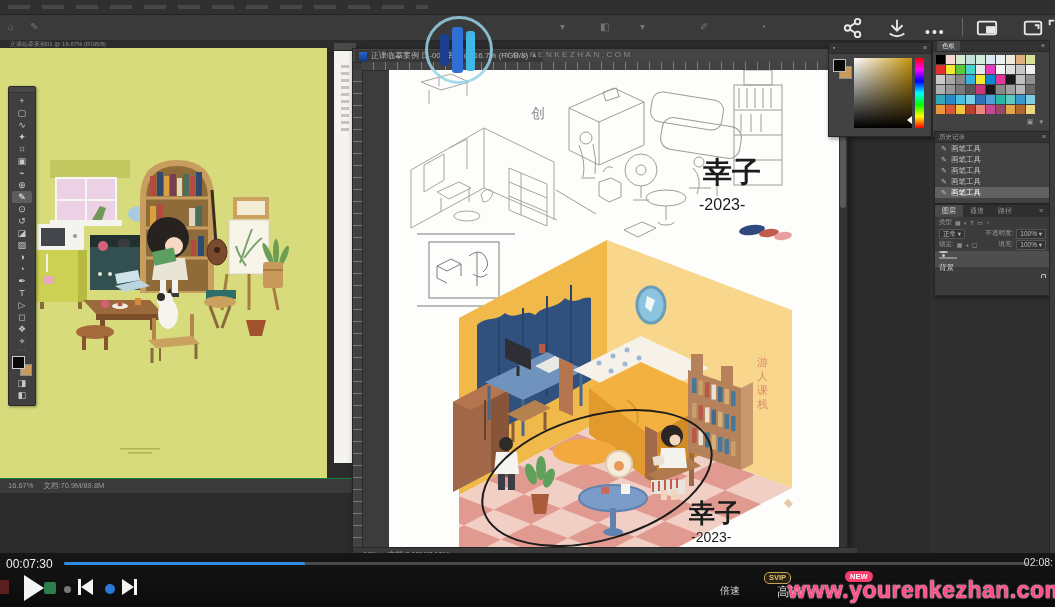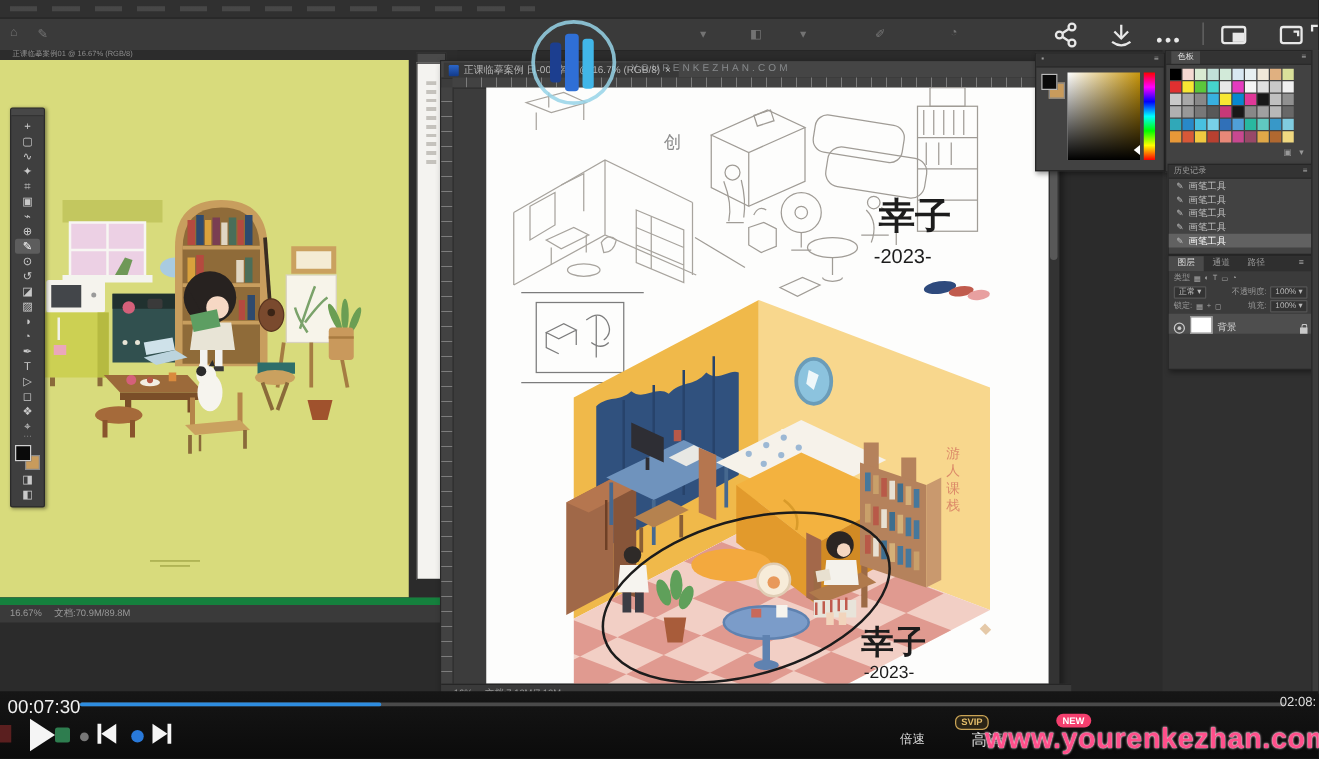--- a/index.html
+++ b/index.html
@@ -19,21 +19,21 @@
   .tool{width:20px;height:12px;line-height:12px;text-align:center;font-size:9px;color:#c9c9c9;cursor:pointer;}
   .tool.active{background:#5d5d5d;color:#fff;border-radius:2px;}
   .tb-sep{color:#8a8a8a;font-size:7px;height:7px;line-height:6px;}
   .chips{position:relative;width:20px;height:20px;margin:2px auto 0;}
   .chip-bg{position:absolute;right:0;bottom:0;width:10px;height:10px;background:#c89b5c;border:1px solid #8a8a8a;}
   .chip-fg{position:absolute;left:0;top:0;width:11px;height:11px;background:#0a0a0a;border:1px solid #cfcfcf;}
   
   .ldoc-tab{left:0;top:40px;width:356px;height:8px;background:#2c2c2c;color:#8d8d8d;font-size:6px;
     line-height:8px;padding-left:10px;overflow:hidden;white-space:nowrap;}
   .lcanvas{left:0;top:48px;width:327px;height:430px;background:#d8db7c;}
-  .lstatus{left:0;top:478px;width:356px;height:14px;background:#3a3a3a;border-top:6px solid #15803d;
+  .lstatus{left:0;top:478px;width:356px;height:14px;background:#3a3a3a;border-top:1px solid #15803d;
     color:#9a9a9a;font-size:7.5px;line-height:14px;display:flex;gap:10px;padding-left:8px;}
   .sliver-h{left:333px;top:42px;width:22px;height:8px;background:#4a4a4a;border:1px solid #2a2a2a;}
   .sliver{left:333px;top:50px;width:22px;height:412px;background:#f4f3f0;border:1px solid #2a2a2a;}
   .sliver .vtxt{position:absolute;left:7px;top:14px;width:8px;height:70px;
     background:repeating-linear-gradient(180deg,#b9b6b0 0 3px,transparent 3px 7px);opacity:.8;}
   .rdoc{left:352px;top:48px;width:494px;height:512px;background:#3c3c3c;border:1px solid #262626;
     z-index:4;box-shadow:2px 2px 6px rgba(0,0,0,.45);}
   .rtabbar{position:absolute;left:0;top:0;width:100%;height:13px;background:#454545;border-bottom:1px solid #2a2a2a;}
   .rtab{position:absolute;left:2px;top:1px;height:12px;background:#383838;color:#b5b5b5;font-size:8px;
     line-height:12px;padding:0 6px 0 4px;display:flex;gap:4px;align-items:center;max-width:330px;
@@ -56,39 +56,39 @@
   .swatch{width:9px;height:9px;cursor:pointer;}
   .hrow{display:flex;align-items:center;gap:4px;height:11px;color:#c3c3c3;font-size:7.5px;padding-left:6px;cursor:pointer;}
   .hrow .hicon{font-size:7px;color:#bdbdbd;}
   .hrow.active{background:#616161;color:#fff;}
   .ltabs{display:flex;height:12px;background:#2f2f2f;}
   .ltab{font-size:7px;color:#9a9a9a;line-height:12px;padding:0 7px;cursor:pointer;}
   .ltab.on{background:#4a4a4a;color:#ddd;}
   .lrow{display:flex;align-items:center;gap:3px;height:11px;padding:0 4px;color:#9a9a9a;font-size:6.5px;}
   .mini{font-size:6px;color:#a5a5a5;}
   .dd{background:#333;border:1px solid #555;border-radius:1px;color:#bbb;font-size:6.5px;padding:0 3px;line-height:8px;}
-  .layerrow{display:flex;align-items:flex-end;gap:4px;height:16px;background:#4e4e4e;margin-top:1px;padding:0 4px;cursor:pointer;}
+  .layerrow{display:flex;align-items:flex-start;gap:4px;height:16px;background:#4e4e4e;margin-top:1px;padding:0 4px;cursor:pointer;flex-direction:column;}
   .eye{width:7px;height:7px;border:1px solid #c9c9c9;border-radius:50%;position:relative;}
   .eye::after{content:"";position:absolute;left:2px;top:2px;width:3px;height:3px;background:#c9c9c9;border-radius:50%;}
   .thumbw{width:16px;height:12px;background:#fff;border:1px solid #8a8a8a;}
   .locki{width:6px;height:5px;background:#c9c9c9;position:relative;margin-left:auto;}
   .locki::before{content:"";position:absolute;left:1px;top:-3px;width:3px;height:3px;border:1px solid #c9c9c9;
     border-bottom:none;border-radius:2px 2px 0 0;}
   
   .vtitle{left:28px;top:14px;z-index:13;color:#fff;font-size:18.5px;font-weight:bold;white-space:nowrap;
     text-shadow:0 1px 3px rgba(0,0,0,.9),0 0 2px rgba(0,0,0,.8);}
   .calli{left:492px;top:6px;z-index:11;font-size:50px;font-weight:bold;color:rgba(8,8,12,.5);letter-spacing:4px;}
   .logo-circle{left:425px;top:16px;width:62px;height:62px;border:3px solid rgba(150,212,232,.85);
     border-radius:50%;z-index:12;}
   .lbar{position:absolute;border-radius:3px;}
   .logo-domain{left:505px;top:50px;z-index:12;color:rgba(200,205,210,.5);font-size:8px;letter-spacing:2.5px;}
   .topicons{z-index:13;color:#e8e8e8;}
   .ticon{position:absolute;top:17px;width:22px;height:22px;}
   .vbottom{left:0;top:553px;width:1055px;height:54px;background:linear-gradient(180deg,#161616,#0b0b0b);z-index:20;}
-  .ptime{position:absolute;color:#f0f0f0;font-size:15px;top:4px;}
+  .ptime{position:absolute;color:#f0f0f0;font-size:12px;top:4px;}
   .ptrack{position:absolute;left:64px;top:9px;width:964px;height:3px;background:#4a4a4a;border-radius:2px;}
   .pfill{position:absolute;left:0;top:0;height:3px;background:#2e8de0;border-radius:2px;}
   .ctrl{position:absolute;top:18px;left:0;width:100%;height:36px;}
   .playtri{position:absolute;left:24px;top:4px;width:0;height:0;border-left:20px solid #f5f5f5;
     border-top:13px solid transparent;border-bottom:13px solid transparent;cursor:pointer;}
   .skip{position:absolute;top:8px;display:flex;align-items:center;cursor:pointer;}
   .skip .bar{width:3px;height:16px;background:#f5f5f5;}
   .tri-l{width:0;height:0;border-right:12px solid #f5f5f5;border-top:8px solid transparent;border-bottom:8px solid transparent;}
   .tri-r{width:0;height:0;border-left:12px solid #f5f5f5;border-top:8px solid transparent;border-bottom:8px solid transparent;}
   .speed{position:absolute;left:720px;top:13px;color:#ddd;font-size:10px;cursor:pointer;}

